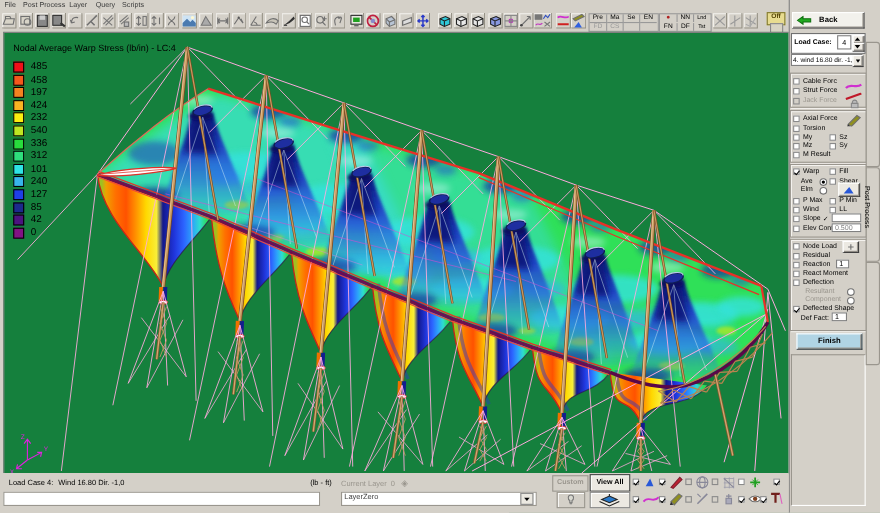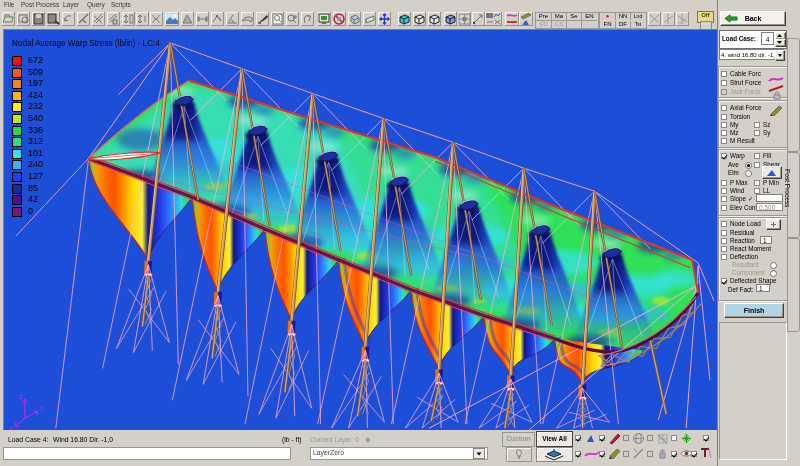--- a/index.html
+++ b/index.html
@@ -2,21 +2,21 @@
 <html><head><meta charset="utf-8"><style>
 html,body{margin:0;padding:0;}
 body{width:800px;height:466px;overflow:hidden;font-family:"Liberation Sans",sans-serif;background:#d4d0c8;}
 #win{position:absolute;left:0;top:0;width:800px;height:466px;background:#d4d0c8;}
 .abs{position:absolute;}
 #menubar{left:0;top:0;width:800px;height:11px;font-size:6.5px;color:#3a3a3a;background:#d4d0c8;}
 #menubar span{position:absolute;top:1px;}
 #toolbar{left:0;top:11px;width:800px;height:18px;background:#d4d0c8;}
 .ti{position:absolute;top:1px;width:13px;height:14px;box-shadow:inset -1px -1px 0 #969286,inset 1px 1px 0 #f4f2ee;}
 .ti svg{position:absolute;left:0;top:0;}
-#canvas{left:3px;top:29px;width:713px;height:401px;background:#1d4ed8;border-top:1px solid #808080;border-left:1px solid #808080;}
+#canvas{left:3px;top:29px;width:713px;height:401px;background:#15803d;border-top:1px solid #808080;border-left:1px solid #808080;}
 #legend{left:5px;top:7px;font-size:9px;color:#000;}
 .lrow{position:absolute;left:0;height:12px;}
 .sw{position:absolute;left:0;top:0;width:8px;height:8px;border:1px solid #000;}
 .lv{position:absolute;left:16px;top:-1px;font-size:9px;}
 #rpanel{left:717px;top:0;width:83px;height:466px;background:#d4d0c8;border-left:1px solid #808080;}
 .btn{position:absolute;background:#ece9e2;border:1px solid #404040;border-top-color:#fff;border-left-color:#fff;box-shadow:inset -1px -1px 0 #9a968e;font-size:7px;text-align:center;color:#000;}
 .gbox{position:absolute;border:1px solid #9a968e;box-shadow:1px 1px 0 #f4f2ee,inset 1px 1px 0 #f4f2ee;}
 .cb{position:absolute;width:6px;height:6px;background:#fff;border:1px solid #8a8a8a;box-sizing:border-box;}
 .cb.g{background:#d4d0c8;}
 .ck:after{content:"";position:absolute;left:0px;top:1px;width:4px;height:2px;border-left:1px solid #000;border-bottom:1px solid #000;transform:rotate(-50deg);}
@@ -786,25 +786,25 @@
           <path d="M24,418 L14,426 M15,422 L14,426 L19,426"></path>
         </g>
         <text x="18" y="399" fill="#e020e0" font-size="6px">Z</text>
         <text x="39" y="410" fill="#e020e0" font-size="6px">Y</text>
         <text x="8" y="431" fill="#e020e0" font-size="6px">X</text>
       </svg>
  <div id="legend" class="abs">
   <div style="position:absolute;left:3px;top:2px;font-size:8.2px;white-space:nowrap">Nodal Average Warp Stress (lb/in) - LC:4</div>
  <div class="lrow" style="left:3px;top:19px;width:60px">
           <div class="sw" style="background:#f01018"></div>
-          <div class="lv">672</div>
+          <div class="lv">485</div>
         </div>
         <div class="lrow" style="left:3px;top:30.6px;width:60px">
           <div class="sw" style="background:#f4581c"></div>
-          <div class="lv">509</div>
+          <div class="lv">458</div>
         </div>
         <div class="lrow" style="left:3px;top:42.2px;width:60px">
           <div class="sw" style="background:#f58220"></div>
           <div class="lv">197</div>
         </div>
         <div class="lrow" style="left:3px;top:53.8px;width:60px">
           <div class="sw" style="background:#fbb322"></div>
           <div class="lv">424</div>
         </div>
         <div class="lrow" style="left:3px;top:65.4px;width:60px">

